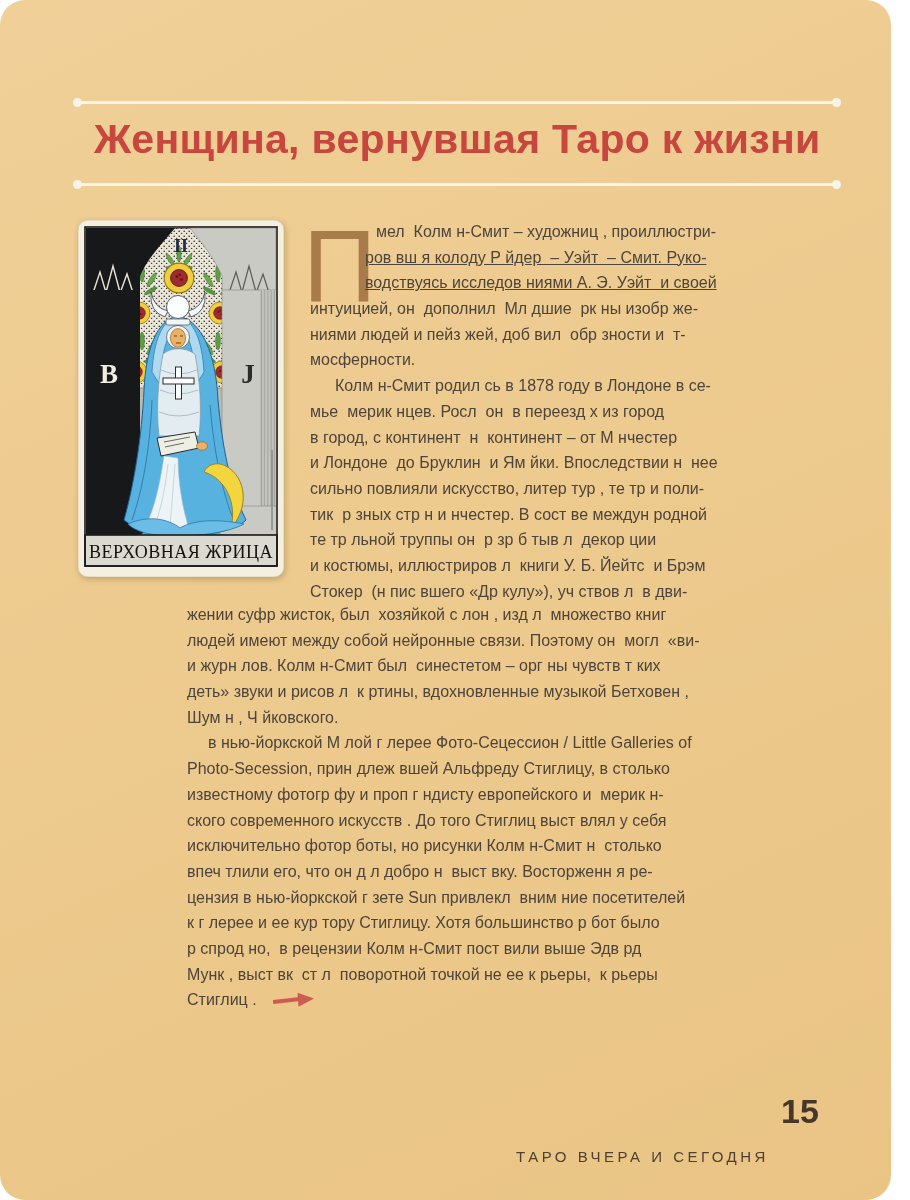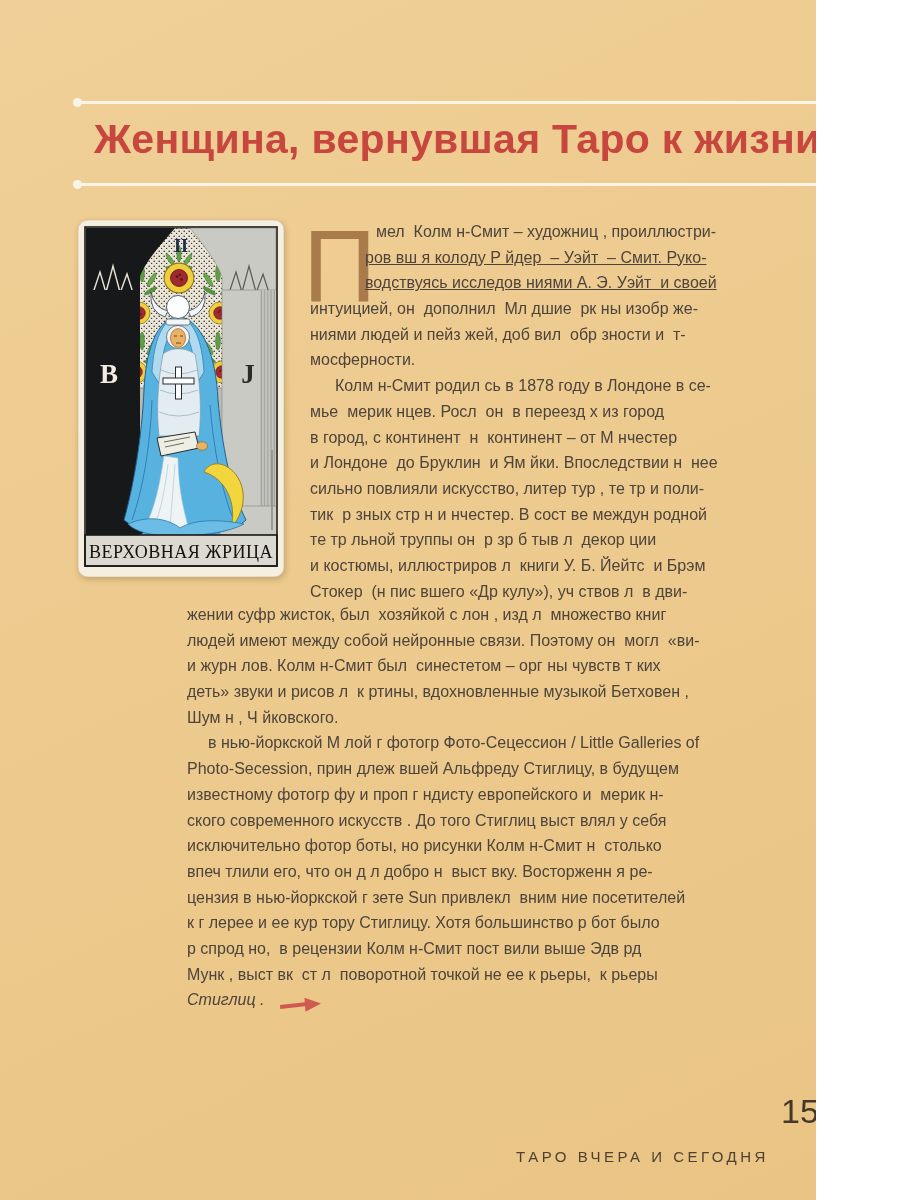--- a/index.html
+++ b/index.html
@@ -1,21 +1,22 @@
 <!DOCTYPE html>
 <html><head>
 <meta charset="utf-8">
 <style>
   html,body{margin:0;padding:0;}
   .page{
     position:relative;
-    width:816px;height:1200px;
+    width:891px;height:1200px;
     background:linear-gradient(155deg,#f0d098 0%,#edca8e 45%,#e9c485 100%);
     font-family:"Liberation Sans",sans-serif;
     overflow:hidden;
+    border-radius:25px;
   }
   
   .rule{
     position:absolute;left:76px;width:762px;height:3px;
     background:#f9f4e8;border-radius:2px;
   }
   .rule::before,.rule::after{
     content:"";position:absolute;top:-3px;width:9px;height:9px;
     border-radius:50%;background:#f9f4e8;
   }
@@ -43,30 +44,30 @@
   .col-right .line:nth-child(2),
   .col-right .line:nth-child(3){padding-left:55px;text-decoration:underline;}
   .col-right .line:nth-child(7){padding-left:25px;}
   .dropcap{
     position:absolute;left:303px;top:228px;
     font-size:102px;line-height:76px;color:#a97a4a;
     font-family:"Liberation Sans",sans-serif;
   }
   .block-bottom{position:absolute;left:187px;top:602px;width:640px;}
   .block-bottom [data-repeat] .line:nth-child(6){padding-left:21px;}
-  .final-line{display:flex;align-items:flex-end;font-style:italic;}
+  .final-line{display:flex;align-items:center;}
   .arrow{margin-left:14px;transform:rotate(-4deg);}
   
   .footer-section{
     position:absolute;left:516px;top:1104px;
     font-size:15px;letter-spacing:3.5px;color:#4e4130;white-space:pre;margin-top:44px;
   }
   .page-num{
     position:absolute;left:781px;top:1092px;
-    font-size:34px;color:#45382a;
+    font-size:34px;color:#45382a;font-weight:bold;
   }
 </style>
 </head>
 <body>
 
 <div class="page">
 
   <div class="rule rule-top"></div>
   <h1 class="title" style="margin:0;">Женщина, вернувшая Таро к жизни</h1>
   <div class="rule rule-bottom"></div>
@@ -215,22 +216,22 @@
       <div class="line">Стокер  (н пис вшего «Др кулу»), уч ствов л  в дви-</div>
     </div>
 
   <div class="block-bottom">
     <div data-repeat="article.bottom_lines">
         <div class="line">жении суфр жисток, был  хозяйкой с лон , изд л  множество книг</div>
         <div class="line">людей имеют между собой нейронные связи. Поэтому он  могл  «ви-</div>
         <div class="line">и журн лов. Колм н-Смит был  синестетом – орг ны чувств т ких</div>
         <div class="line">деть» звуки и рисов л  к ртины, вдохновленные музыкой Бетховен ,</div>
         <div class="line">Шум н , Ч йковского.</div>
-        <div class="line">в нью-йоркской М лой г фотогр Фото-Сецессион / Little Galleries of</div>
-        <div class="line">Photo-Secession, прин длеж вшей Альфреду Стиглицу, в будущем</div>
+        <div class="line">в нью-йоркской М лой г лерее Фото-Сецессион / Little Galleries of</div>
+        <div class="line">Photo-Secession, прин длеж вшей Альфреду Стиглицу, в столько</div>
         <div class="line">известному фотогр фу и проп г ндисту европейского и  мерик н-</div>
         <div class="line">ского современного искусств . До того Стиглиц выст влял у себя</div>
         <div class="line">исключительно фотор боты, но рисунки Колм н-Смит н  столько</div>
         <div class="line">впеч тлили его, что он д л добро н  выст вку. Восторженн я ре-</div>
         <div class="line">цензия в нью-йоркской г зете Sun привлекл  вним ние посетителей</div>
         <div class="line">к г лерее и ее кур тору Стиглицу. Хотя большинство р бот было</div>
         <div class="line">р спрод но,  в рецензии Колм н-Смит пост вили выше Эдв рд</div>
         <div class="line">Мунк , выст вк  ст л  поворотной точкой не ее к рьеры,  к рьеры</div>
       </div>
     <div class="line final-line">

